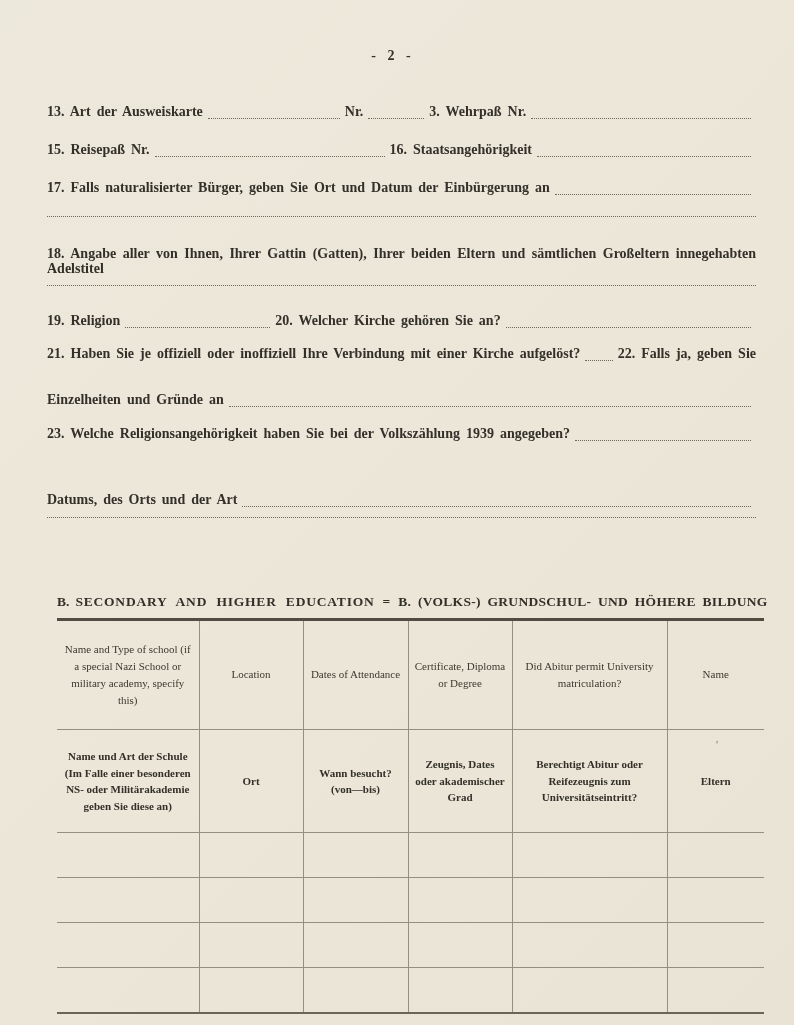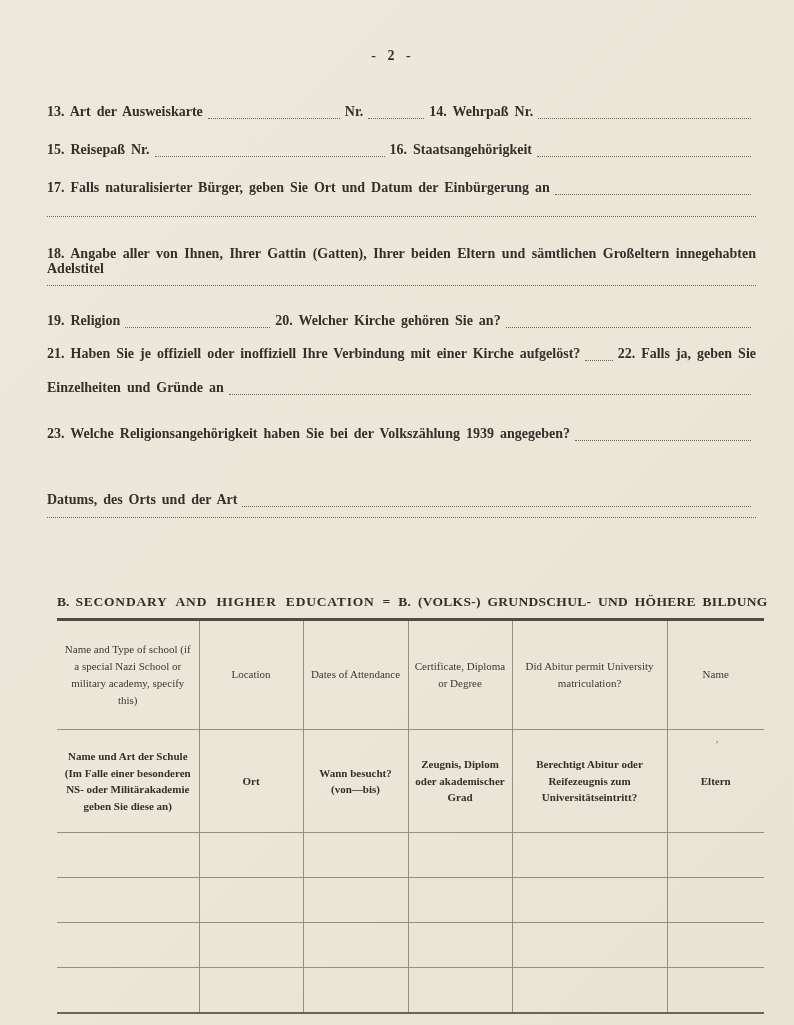--- a/index.html
+++ b/index.html
@@ -74,21 +74,21 @@
 
 <div class="page">
 
   <div class="page-number">- 2 -</div>
 
   <div class="qrow" style="top:102px;">
     <span class="lbl">13. Art der Ausweiskarte</span>
     <span class="fill" style="width:132px;"></span>
     <span class="lbl">Nr.</span>
     <span class="fill" style="width:56px;"></span>
-    <span class="lbl">14. Wehrpaß Nr.</span>
+    <span class="lbl">3. Wehrpaß Nr.</span>
     <span class="fill grow"></span>
   </div>
 
   <div class="qrow" style="top:140px;">
     <span class="lbl">15. Reisepaß Nr.</span>
     <span class="fill" style="width:230px;"></span>
     <span class="lbl">16. Staatsangehörigkeit</span>
     <span class="fill grow"></span>
   </div>
 
@@ -109,21 +109,21 @@
     <span class="lbl">20. Welcher Kirche gehören Sie an?</span>
     <span class="fill grow"></span>
   </div>
 
   <div class="qrow" style="top:344px;">
     <span class="lbl">21. Haben Sie je offiziell oder inoffiziell Ihre Verbindung mit einer Kirche aufgelöst?</span>
     <span class="fill grow"></span>
     <span class="lbl">22. Falls ja, geben Sie</span>
   </div>
 
-  <div class="qrow" style="top:378px;">
+  <div class="qrow" style="top:390px;">
     <span class="lbl">Einzelheiten und Gründe an</span>
     <span class="fill grow"></span>
   </div>
 
   <div class="qrow" style="top:412px;margin-top:12px;">
     <span class="lbl">23. Welche Religionsangehörigkeit haben Sie bei der Volkszählung 1939 angegeben?</span>
     <span class="fill grow"></span>
   </div>
 
 
@@ -155,21 +155,21 @@
       <td>Location</td>
       <td>Dates of Attendance</td>
       <td>Certificate, Diploma or Degree</td>
       <td>Did Abitur permit University matriculation?</td>
       <td>Name</td>
     </tr>
     <tr class="row-de">
       <td>Name und Art der Schule (Im Falle einer besonderen NS- oder Militärakademie geben Sie diese an)</td>
       <td>Ort</td>
       <td>Wann besucht? (von—bis)</td>
-      <td>Zeugnis, Diplom oder akademischer Grad</td>
+      <td>Zeugnis, Dates oder akademischer Grad</td>
       <td>Berechtigt Abitur oder Reifezeugnis zum Universitätseintritt?</td>
       <td class="date-de">Eltern</td>
     </tr>
     <tr class="row-empty">
       <td></td>
           <td></td>
       <td></td>
           <td></td>
       <td></td>
           <td></td>

